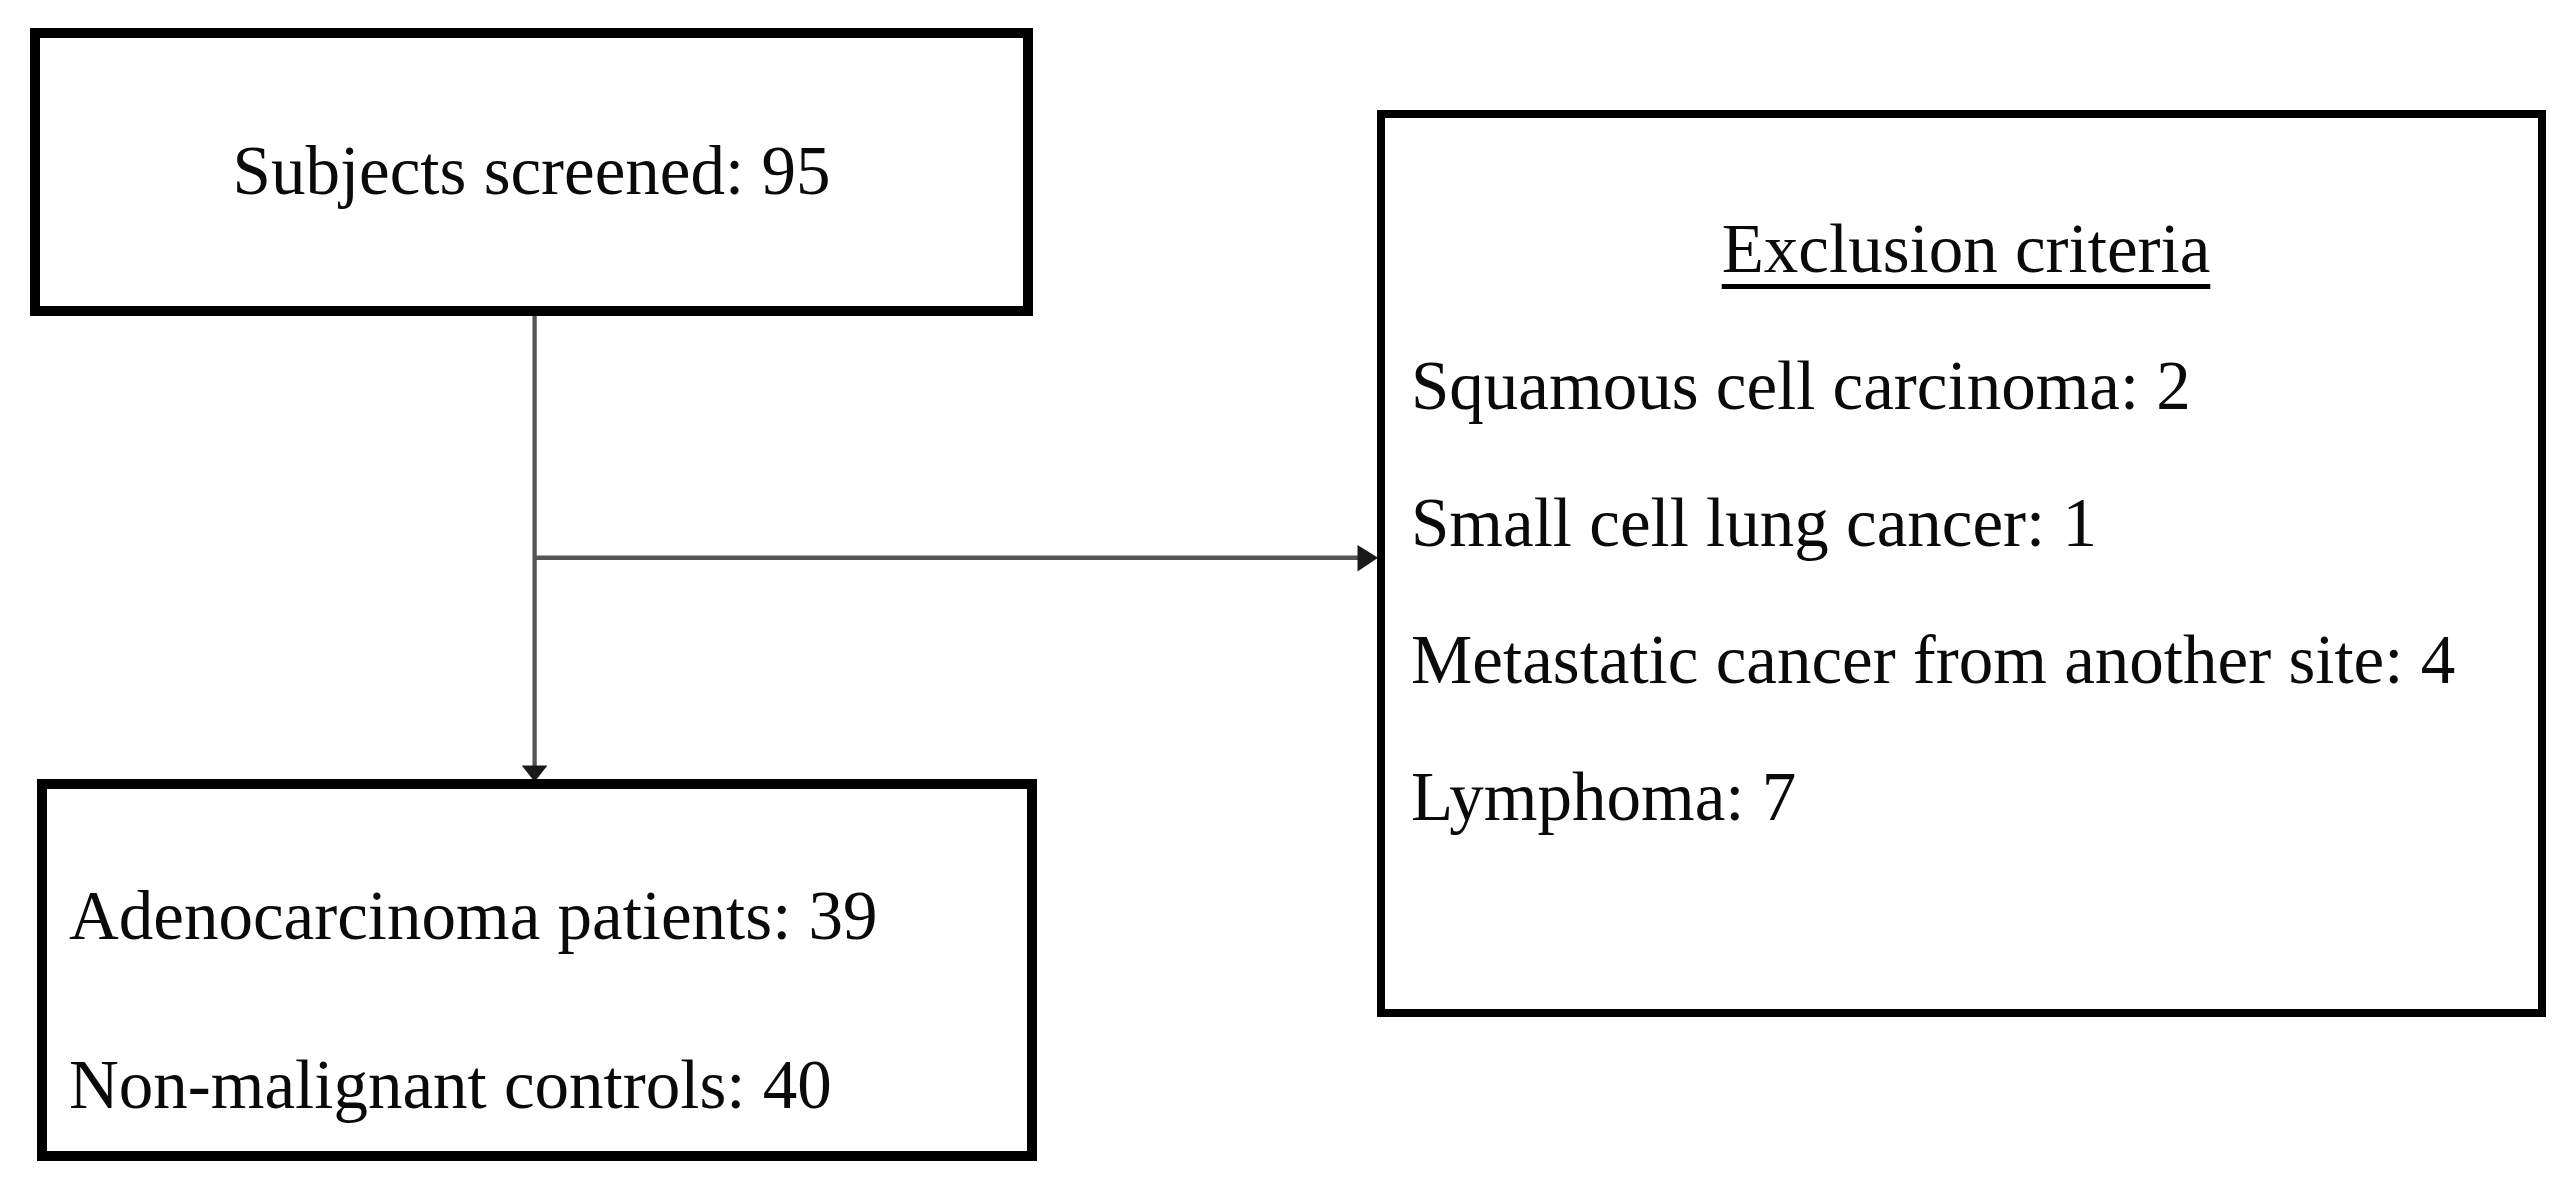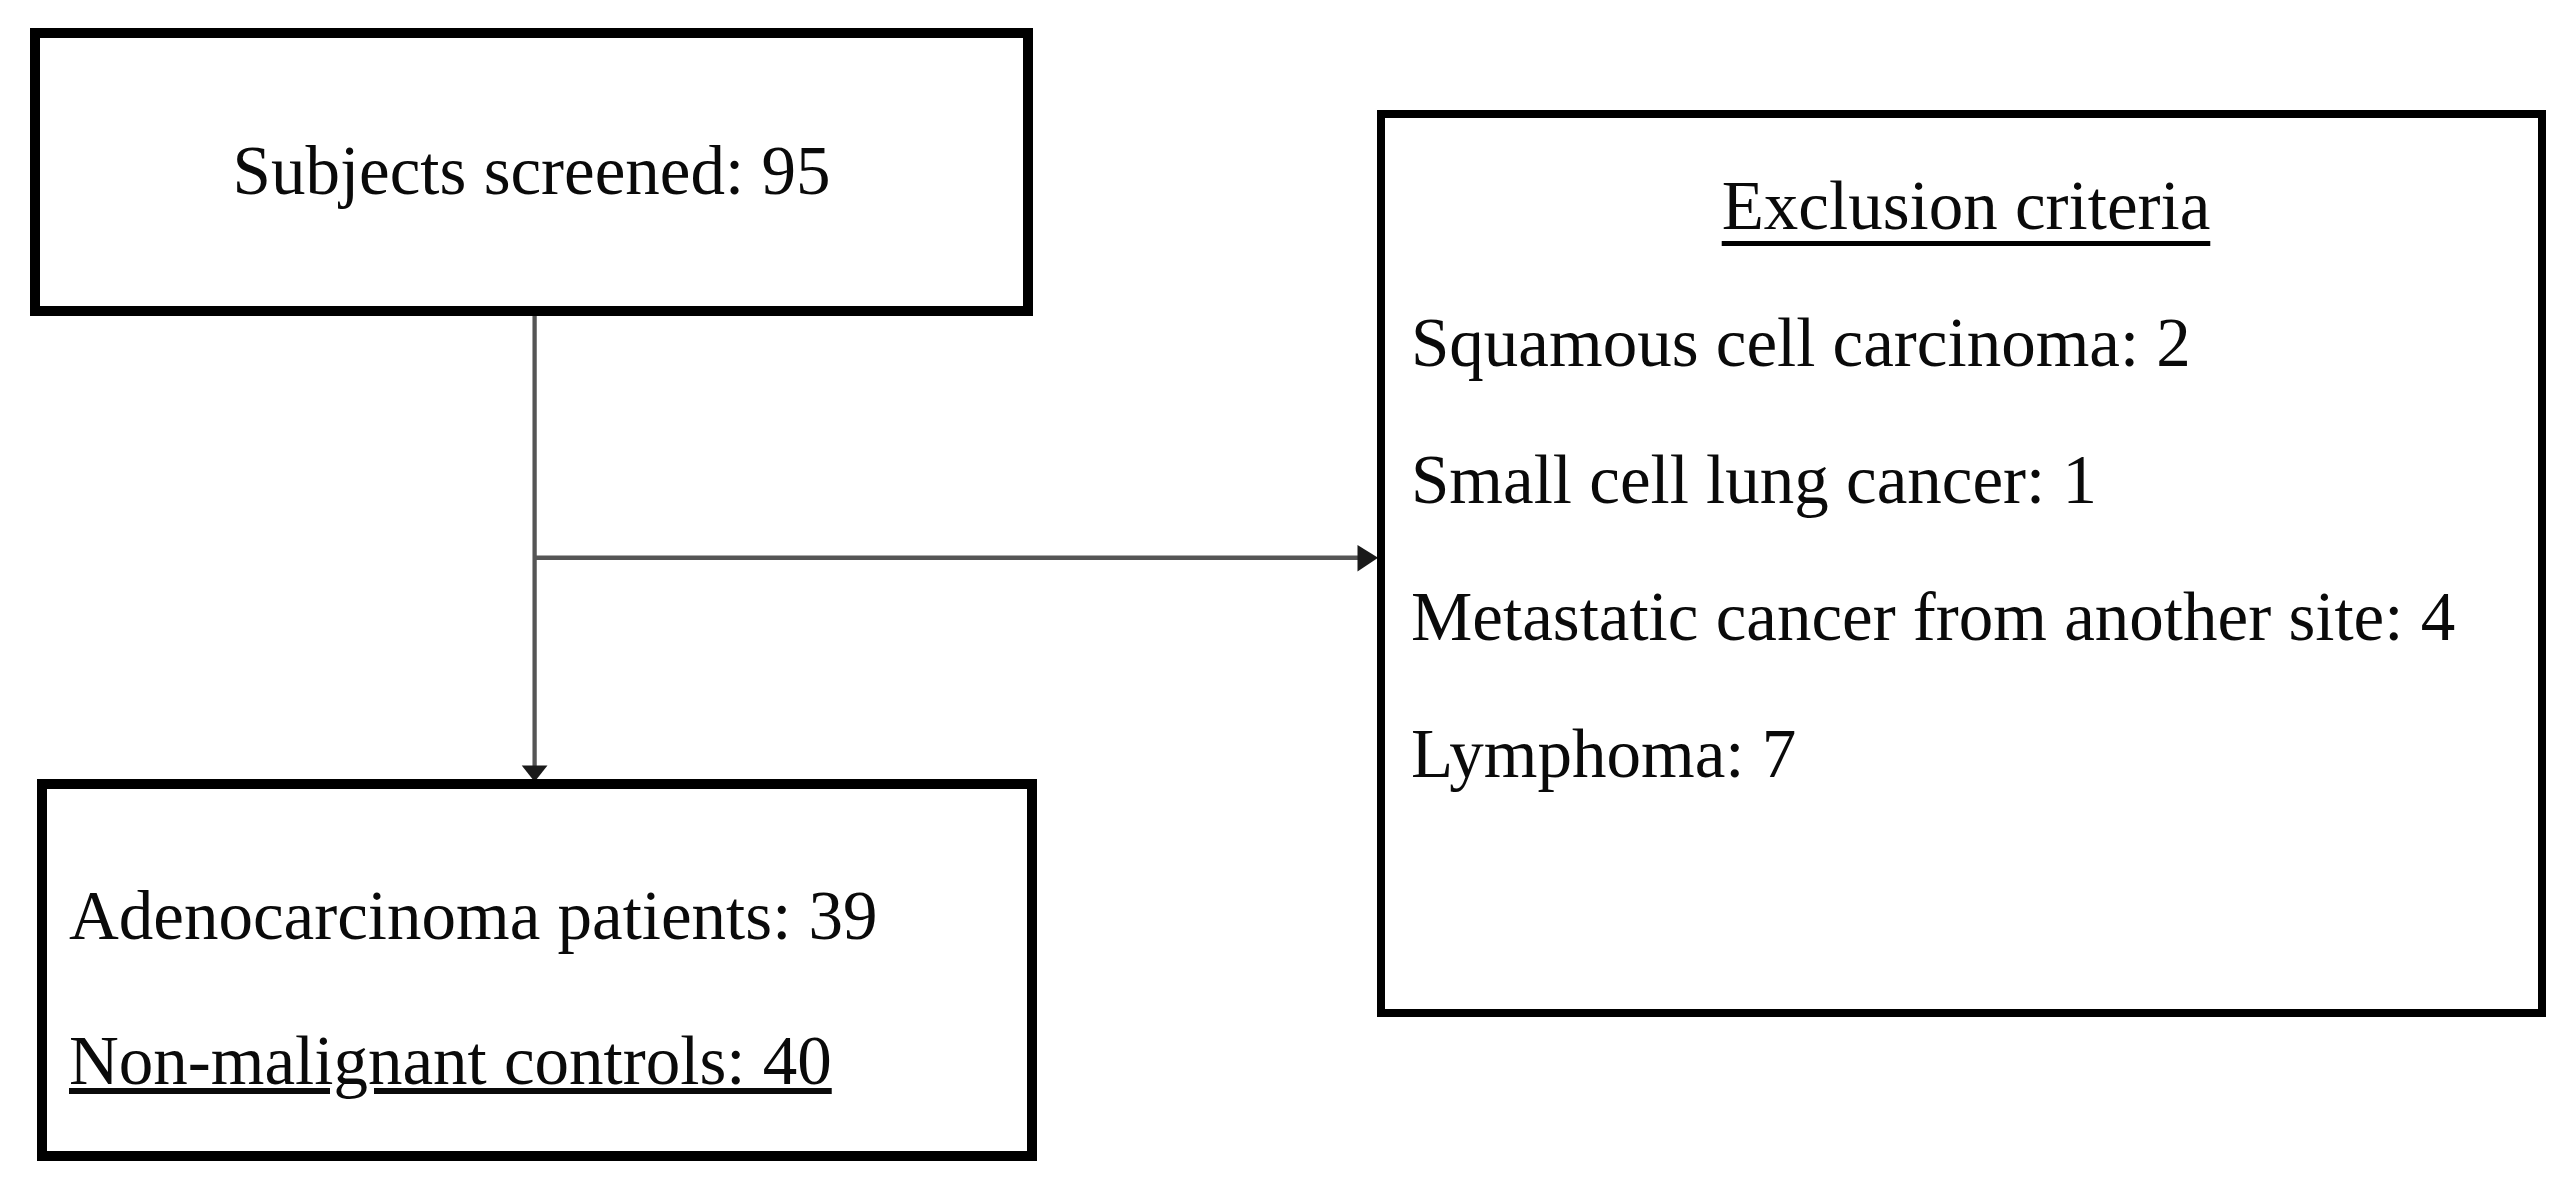--- a/index.html
+++ b/index.html
@@ -46,23 +46,23 @@
     height: 907px;
     border: 8.6px solid #000000;
     padding: 0 17px 0 26px;
   }
   .flow-text {
     font-size: 69px;
     line-height: 81px;
     white-space: nowrap;
   }
   .outcome-line1 { margin: 0; }
-  .outcome-line2 { margin: 64px 0 0 0; text-decoration: underline; }
+  .outcome-line2 { margin: 88px 0 0 0; }
   .exclusion-title-row {
-    margin-top: 48px;
+    margin-top: 91px;
     text-align: center;
     text-decoration: underline;
   }
   .exclusion-title {
     display: inline-block;
     text-decoration: underline;
     text-decoration-thickness: 5.1px;
     text-underline-offset: 12px;
     text-decoration-color: #000000;
   }

